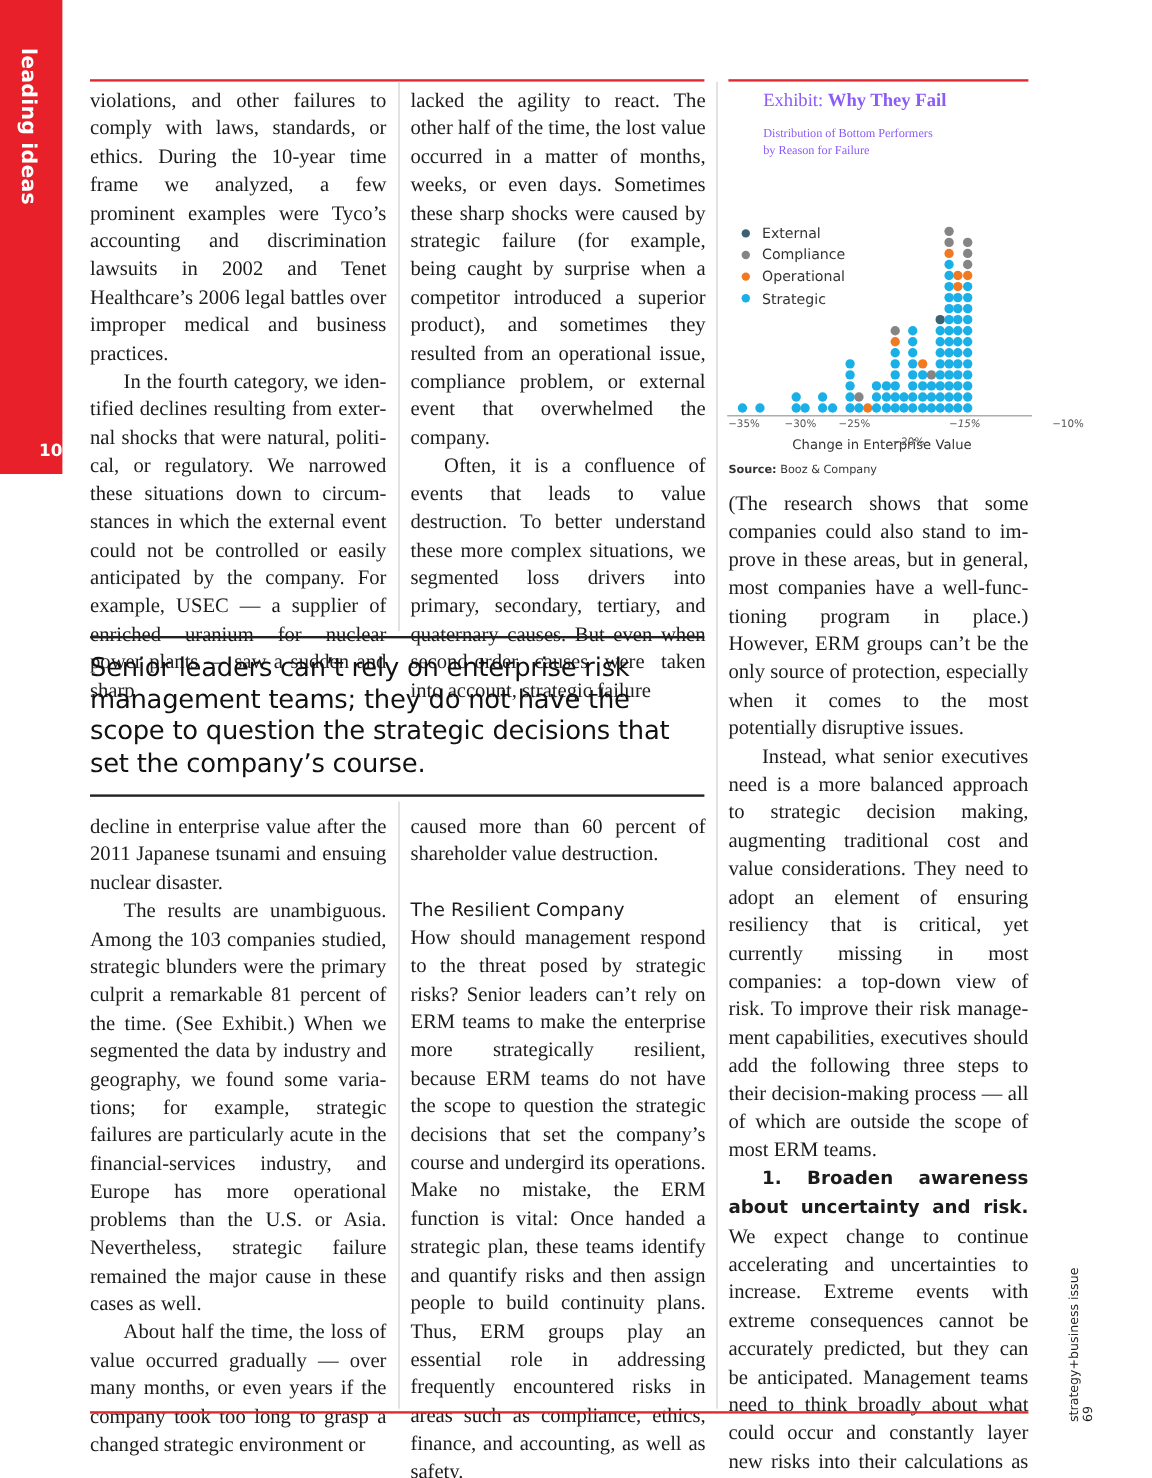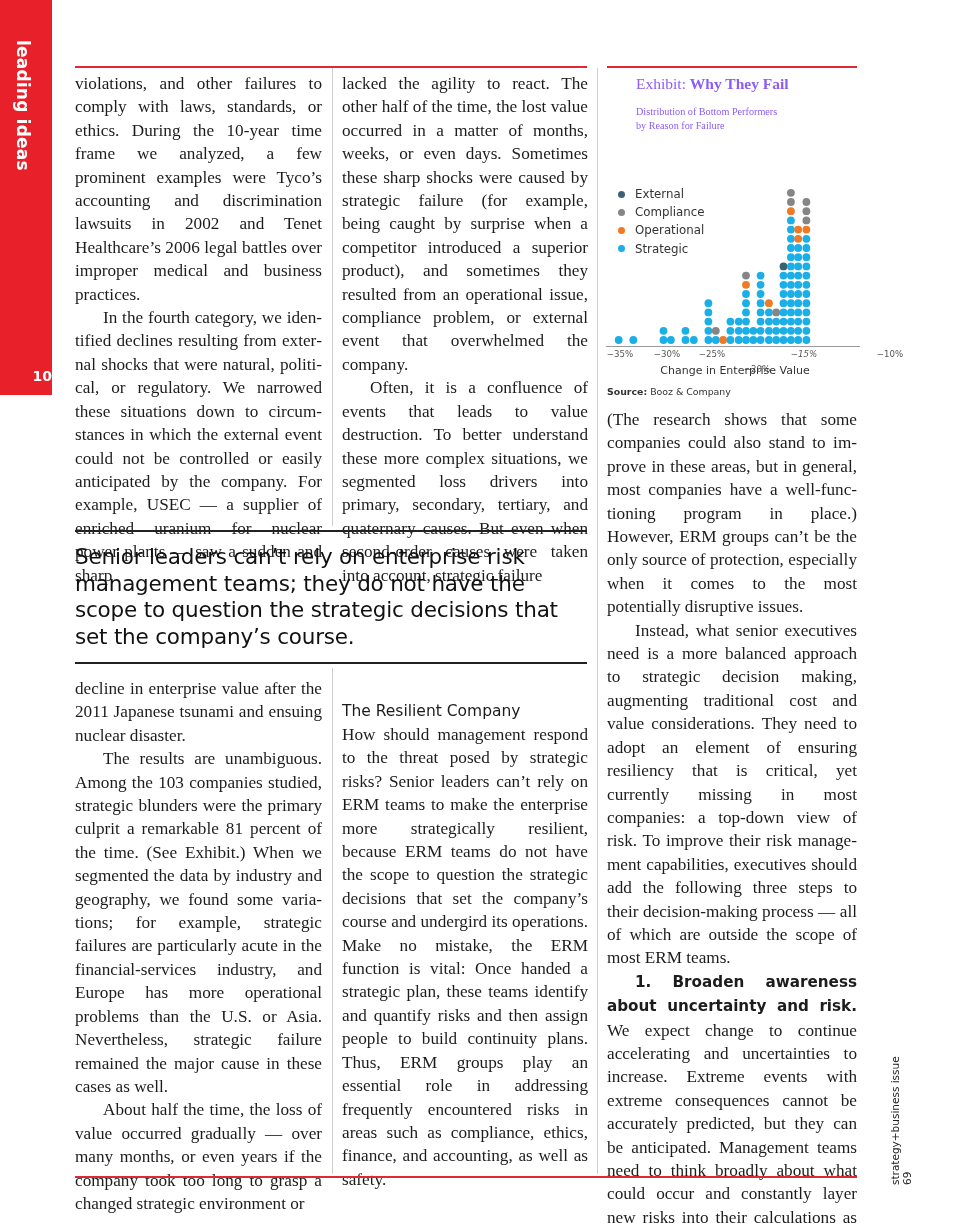--- a/index.html
+++ b/index.html
@@ -95,20 +95,21 @@
 <div class="pullquote">Senior leaders can’t rely on enterprise risk management teams; they do not have the scope to question the strategic decisions that set the company’s course.</div>
 <div class="rule-black" style="left:75px;top:662px;width:512px;"></div>
 
 <div class="col" style="left:75px;top:677px;width:247px;">
   <p>decline in enterprise value after the 2011 Japanese tsunami and ensuing nuclear disaster.</p>
   <p class="indent">The results are unambiguous. Among the 103 companies studied, strategic blunders were the primary culprit a remarkable 81 percent of the time. (See Exhibit.) When we segmented the data by industry and geography, we found some varia­tions; for example, strategic failures are particularly acute in the finan­cial-services industry, and Europe has more operational problems than the U.S. or Asia. Nevertheless, stra­tegic failure remained the major cause in these cases as well.</p>
   <p class="indent">About half the time, the loss of value occurred gradually — over many months, or even years if the company took too long to grasp a changed strategic environment or</p>
 </div>
 
 <div class="col" style="left:342px;top:677px;width:246px;">
+  <p>caused more than 60 percent of shareholder value destruction.</p>
   <p class="subhead">The Resilient Company</p>
   <p>How should management respond to the threat posed by strategic risks? Senior leaders can’t rely on ERM teams to make the enterprise more strategically resilient, because ERM teams do not have the scope to question the strategic decisions that set the company’s course and under­gird its operations. Make no mis­take, the ERM function is vital: Once handed a strategic plan, these teams identify and quantify risks and then assign people to build con­tinuity plans. Thus, ERM groups play an essential role in addressing frequently encountered risks in areas such as compliance, ethics, finance, and accounting, as well as safety.</p>
 </div>
 
 <div class="exhibit">
   <div class="ex-title"><span>Exhibit: </span><b>Why They Fail</b></div>
   <div class="ex-dist">
     <div>Distribution of Bottom Performers</div>
     <div>by Reason for Failure</div>
   </div>

